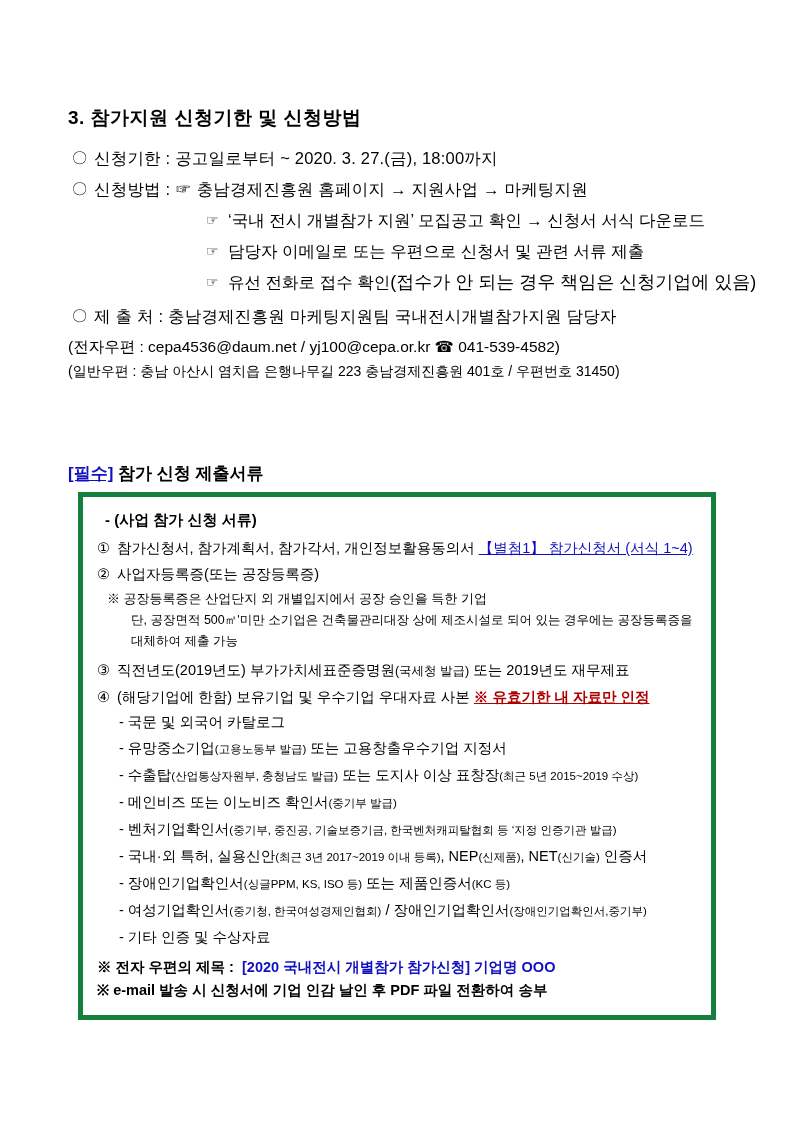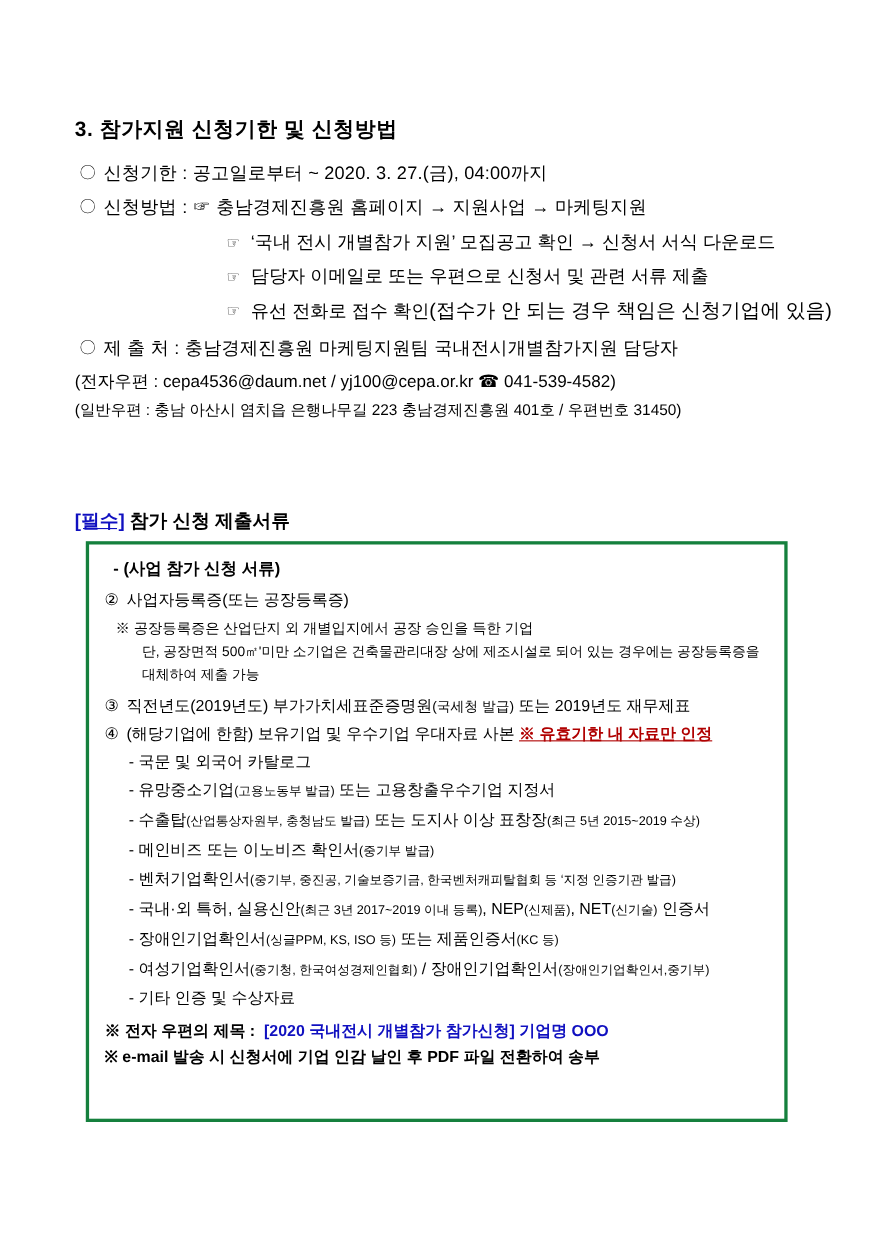--- a/index.html
+++ b/index.html
@@ -107,21 +107,21 @@
     text-decoration: underline;
   }
 
   
   .doc-box {
     position: absolute;
     left: 78px;
     top: 492px;
     width: 638px;
     height: 528px;
-    border: 3px solid #15803d;
+    border: 5px solid #15803d;
     box-sizing: border-box;
     padding: 12px 14px 10px 14px;
   }
   .box-line {
     font-size: 14.5px;
     line-height: 22px;
     margin-bottom: 4px;
     white-space: nowrap;
   }
   .box-line.head {
@@ -192,21 +192,21 @@
 <body>
 
 <div class="page">
 
   <div class="section-title">3. 참가지원 신청기한 및 신청방법</div>
 
   <div class="bullets">
 
     <div class="bullet-row">
       <div class="bullet-mark">〇</div>
-      <div class="bullet-text">신청기한 : 공고일로부터 ~ 2020. 3. 27.(금), 04:00까지</div>
+      <div class="bullet-text">신청기한 : 공고일로부터 ~ 2020. 3. 27.(금), 18:00까지</div>
     </div>
 
     <div class="bullet-row">
       <div class="bullet-mark">〇</div>
       <div class="bullet-text">신청방법 : ☞ 충남경제진흥원 홈페이지 → 지원사업 → 마케팅지원</div>
     </div>
 
     <div class="sub-row">
       <div class="sub-indent"></div>
       <div class="sub-mark">☞</div>
@@ -234,20 +234,23 @@
     <div class="contact-line small">(일반우편 : 충남 아산시 염치읍 은행나무길 223 충남경제진흥원 401호 / 우편번호 31450)</div>
 
   </div>
 
   <div class="req-heading"><span class="req-tag">[필수]</span><span> 참가 신청 제출서류</span></div>
 
   <div class="doc-box">
 
     <div class="box-line head">- (사업 참가 신청 서류)</div>
 
+    <div class="box-line">
+      <span class="num">①</span><span>참가신청서, 참가계획서, 참가각서, 개인정보활용동의서 </span><span class="blue-ul">【별첨1】 참가신청서 (서식 1~4)</span>
+    </div>
 
     <div class="box-line">
       <span class="num">②</span><span>사업자등록증(또는 공장등록증)</span>
     </div>
 
     <div class="note-line">※ 공장등록증은 산업단지 외 개별입지에서 공장 승인을 득한 기업</div>
     <div class="note-line2">단, 공장면적 500㎡'미만 소기업은 건축물관리대장 상에 제조시설로 되어 있는 경우에는 공장등록증을</div>
     <div class="note-line2">대체하여 제출 가능</div>
 
     <div class="box-line mt6">

